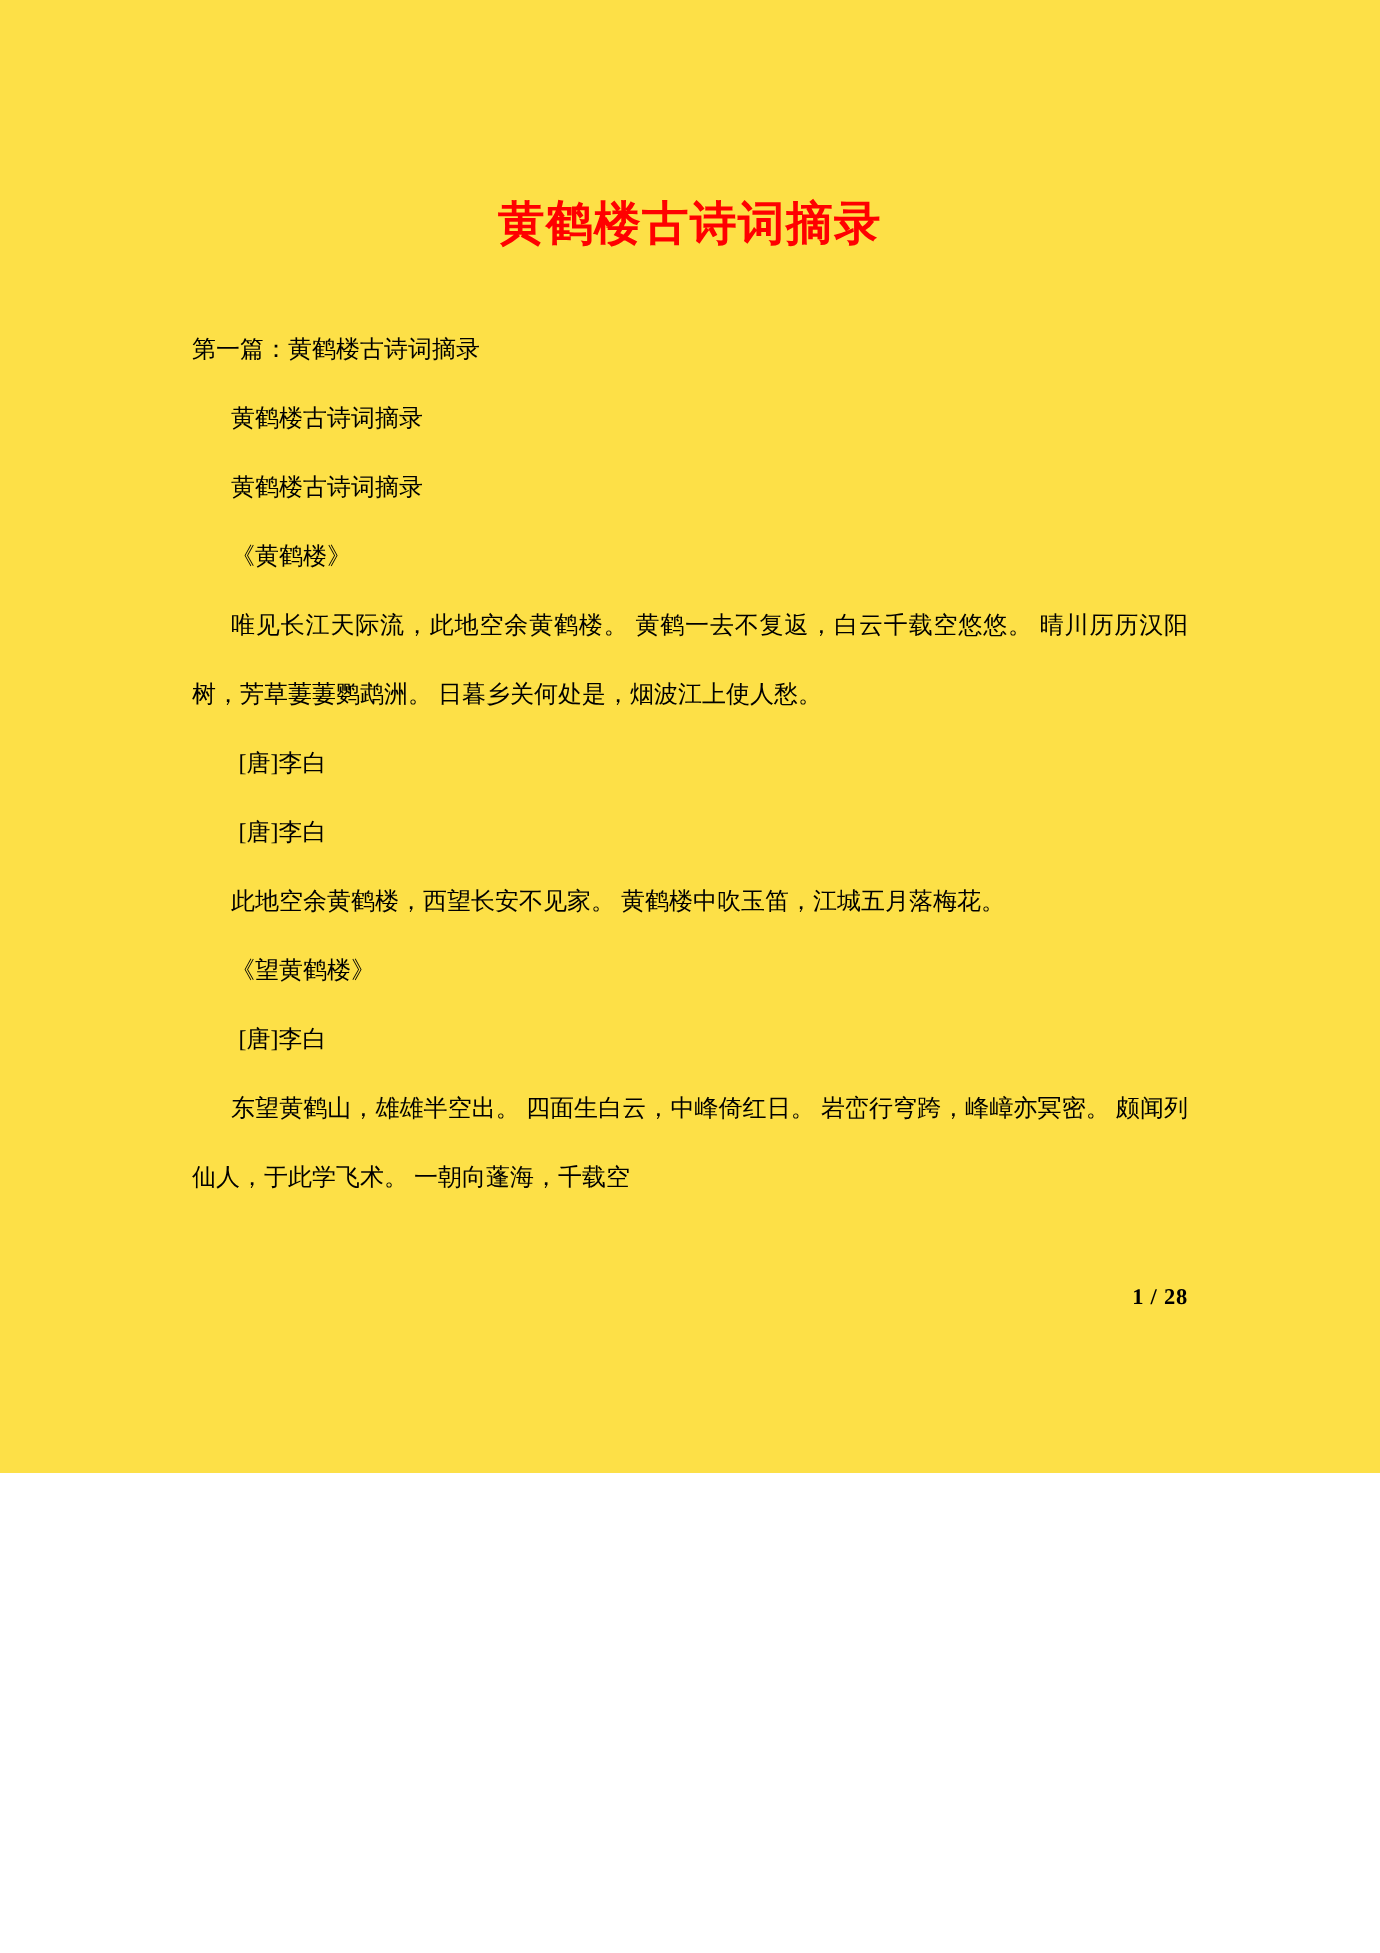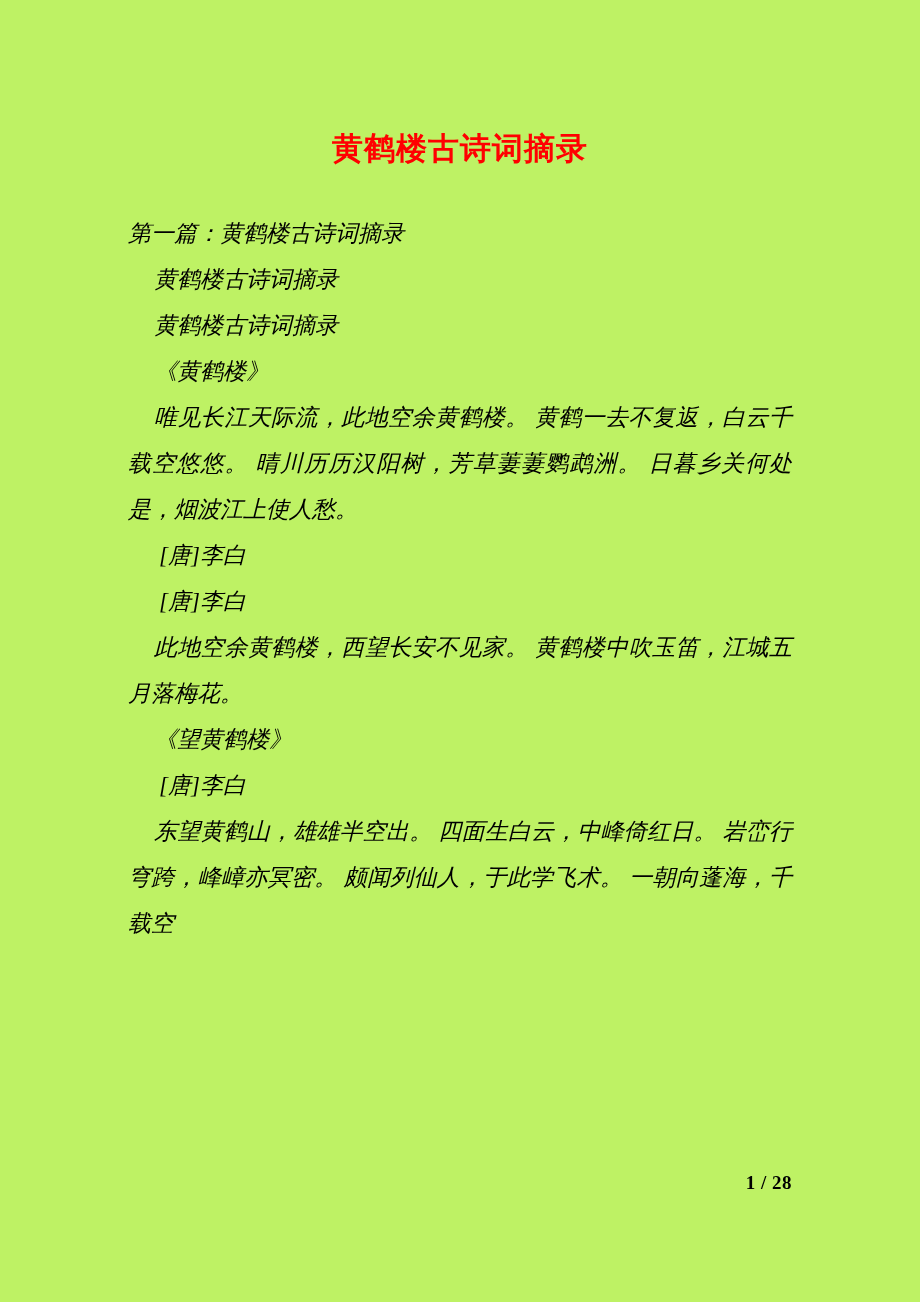--- a/index.html
+++ b/index.html
@@ -7,23 +7,23 @@
     padding: 0;
     background: #ffffff;
   }
   body {
     font-family: "Liberation Serif", "DejaVu Serif", serif;
     color: #000000;
   }
   .page {
     position: relative;
     width: 920px;
-    height: 1302px;
+    height: 982px;
     margin: 0 auto;
-    background: #bef264;
+    background: #fde047;
     box-sizing: border-box;
     overflow: hidden;
   }
   .content {
     position: absolute;
     left: 128px;
     top: 0;
     width: 664px;
   }
   .doc-title {
@@ -34,45 +34,44 @@
     color: #ff0000;
     text-align: center;
     letter-spacing: 1px;
     line-height: 1.2;
   }
   .body-block {
     margin-top: 44px;
   }
   p {
     margin: 0 0 0 0;
-    font-size: 23px;
+    font-size: 16px;
     line-height: 46px;
     text-align: justify;
     text-justify: inter-ideograph;
     color: #000000;
-    font-style: italic;
   }
   p.indent1 {
     text-indent: 0;
   }
   p.indent2 {
     padding-left: 26px;
   }
   p.indent3 {
     padding-left: 31px;
   }
   p.poem {
     padding-left: 0;
     text-indent: 26px;
   }
   .page-number {
     position: absolute;
     right: 128px;
     bottom: 108px;
-    font-size: 19px;
+    font-size: 15px;
     font-weight: bold;
     color: #000000;
     letter-spacing: 0.5px;
   }
 </style>
 </head>
 <body>
 
 <div class="page">
   <div class="content">

